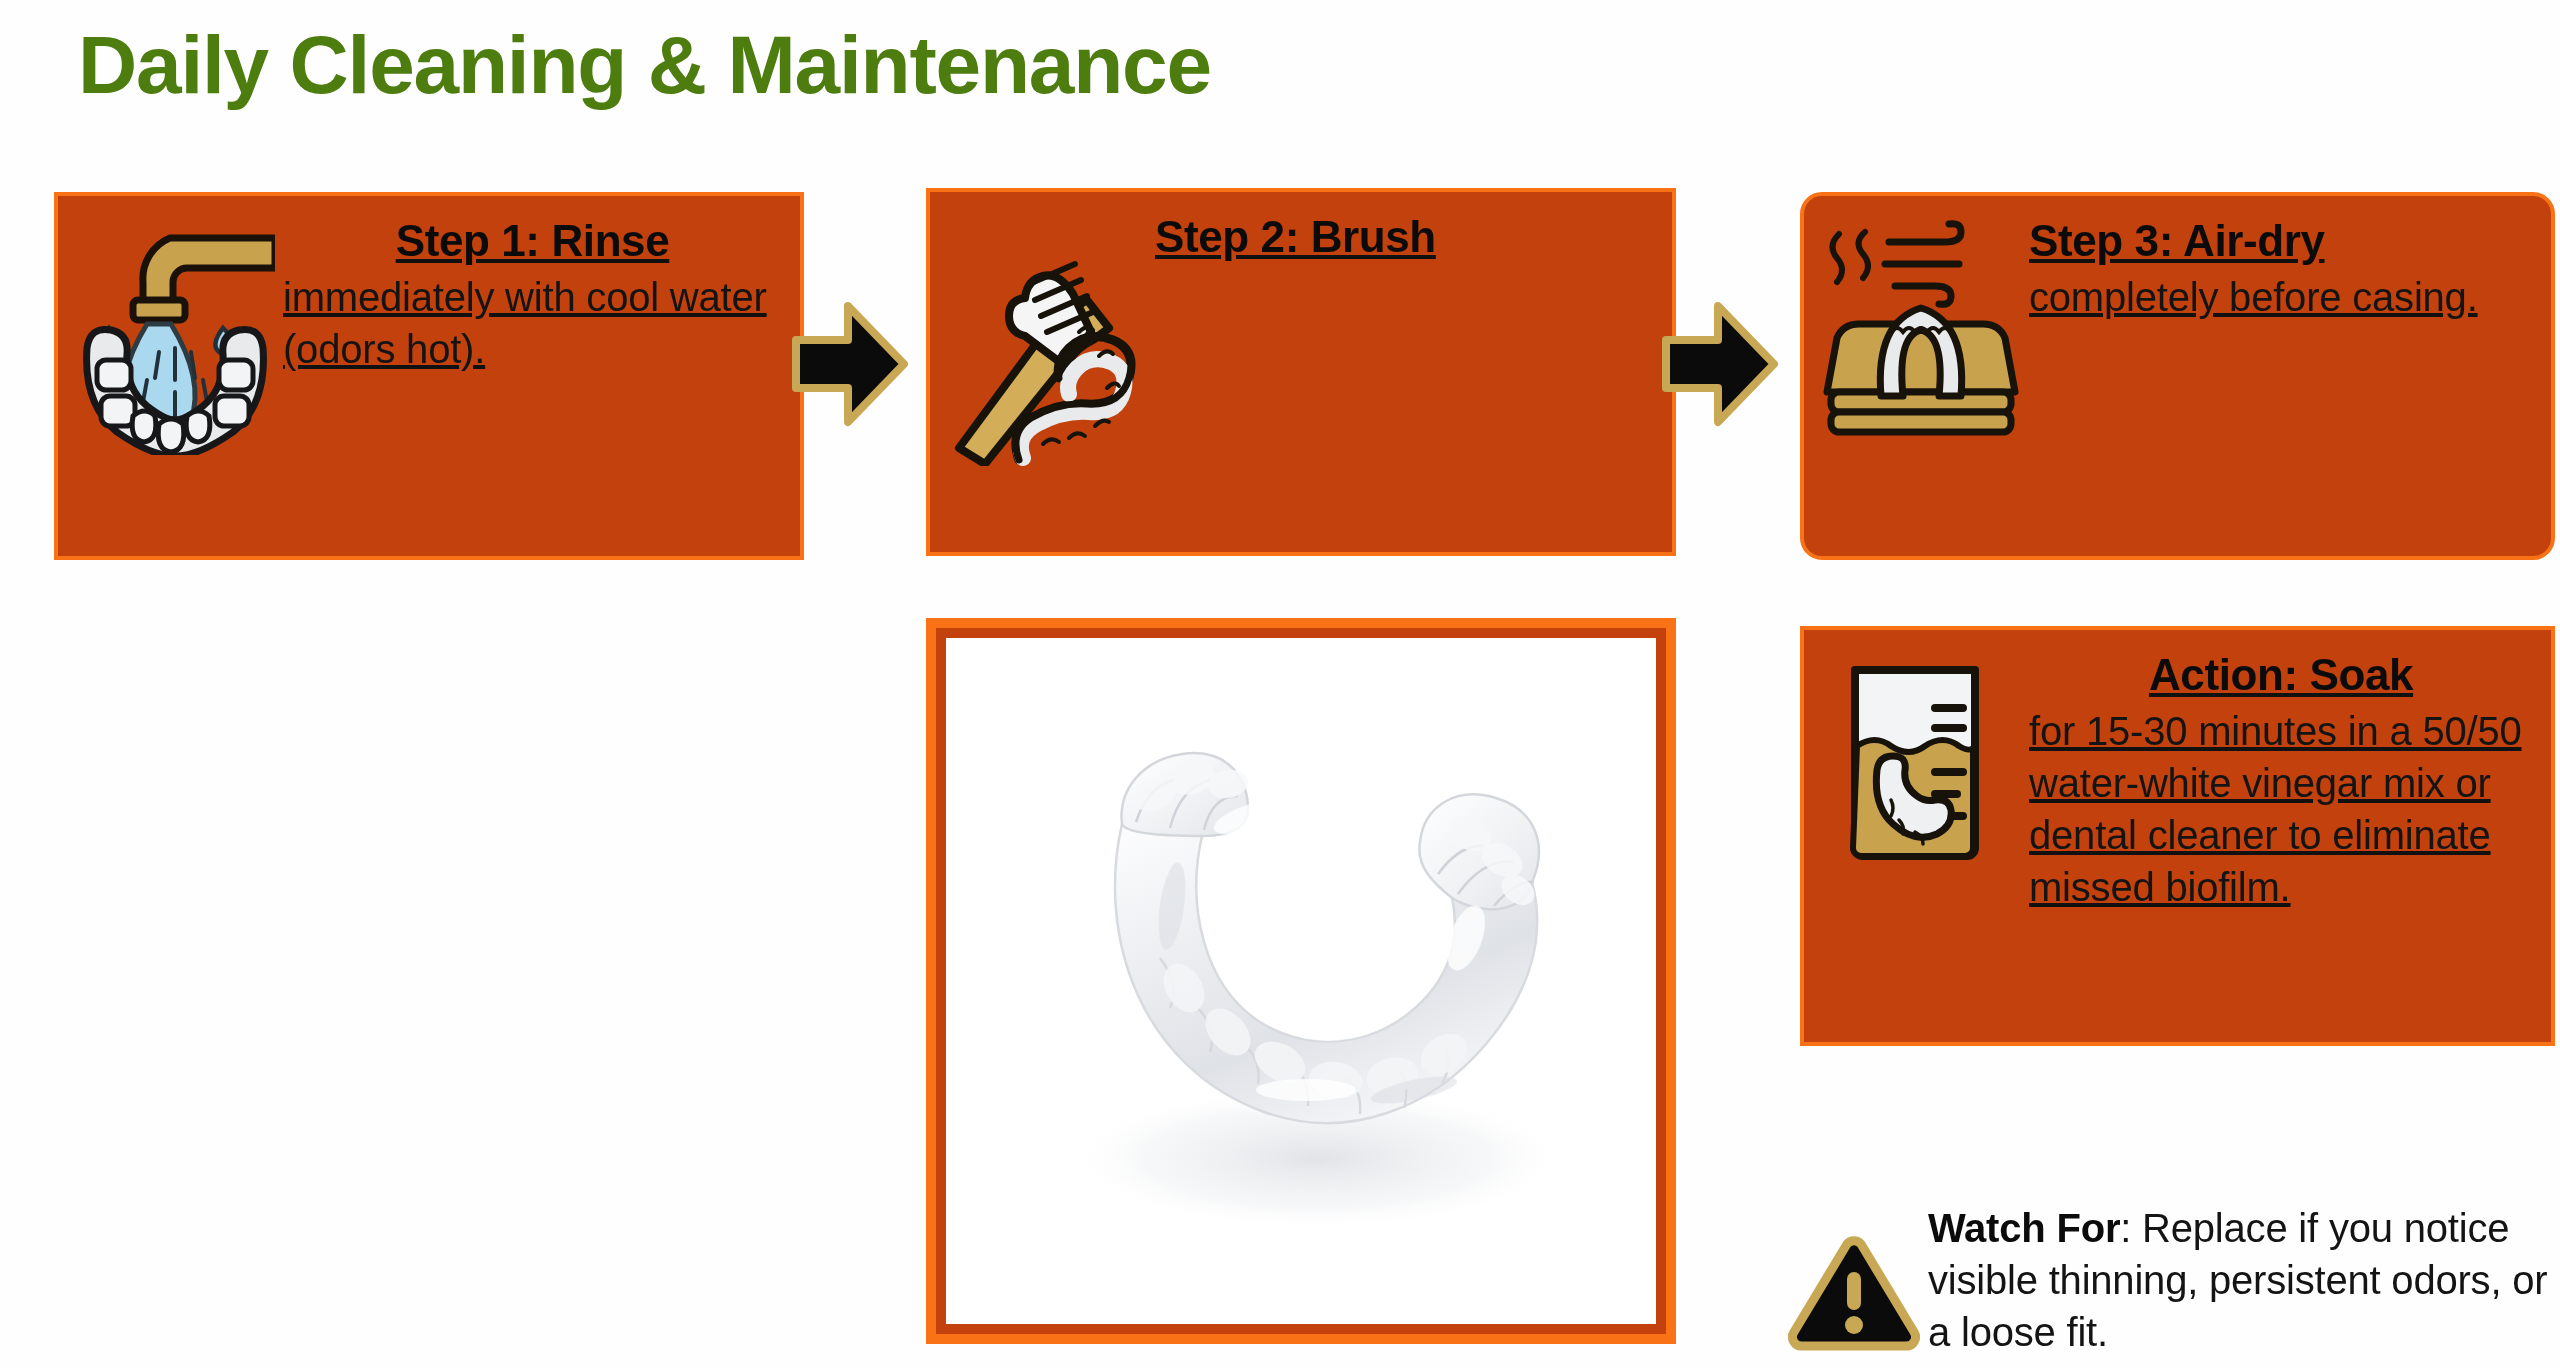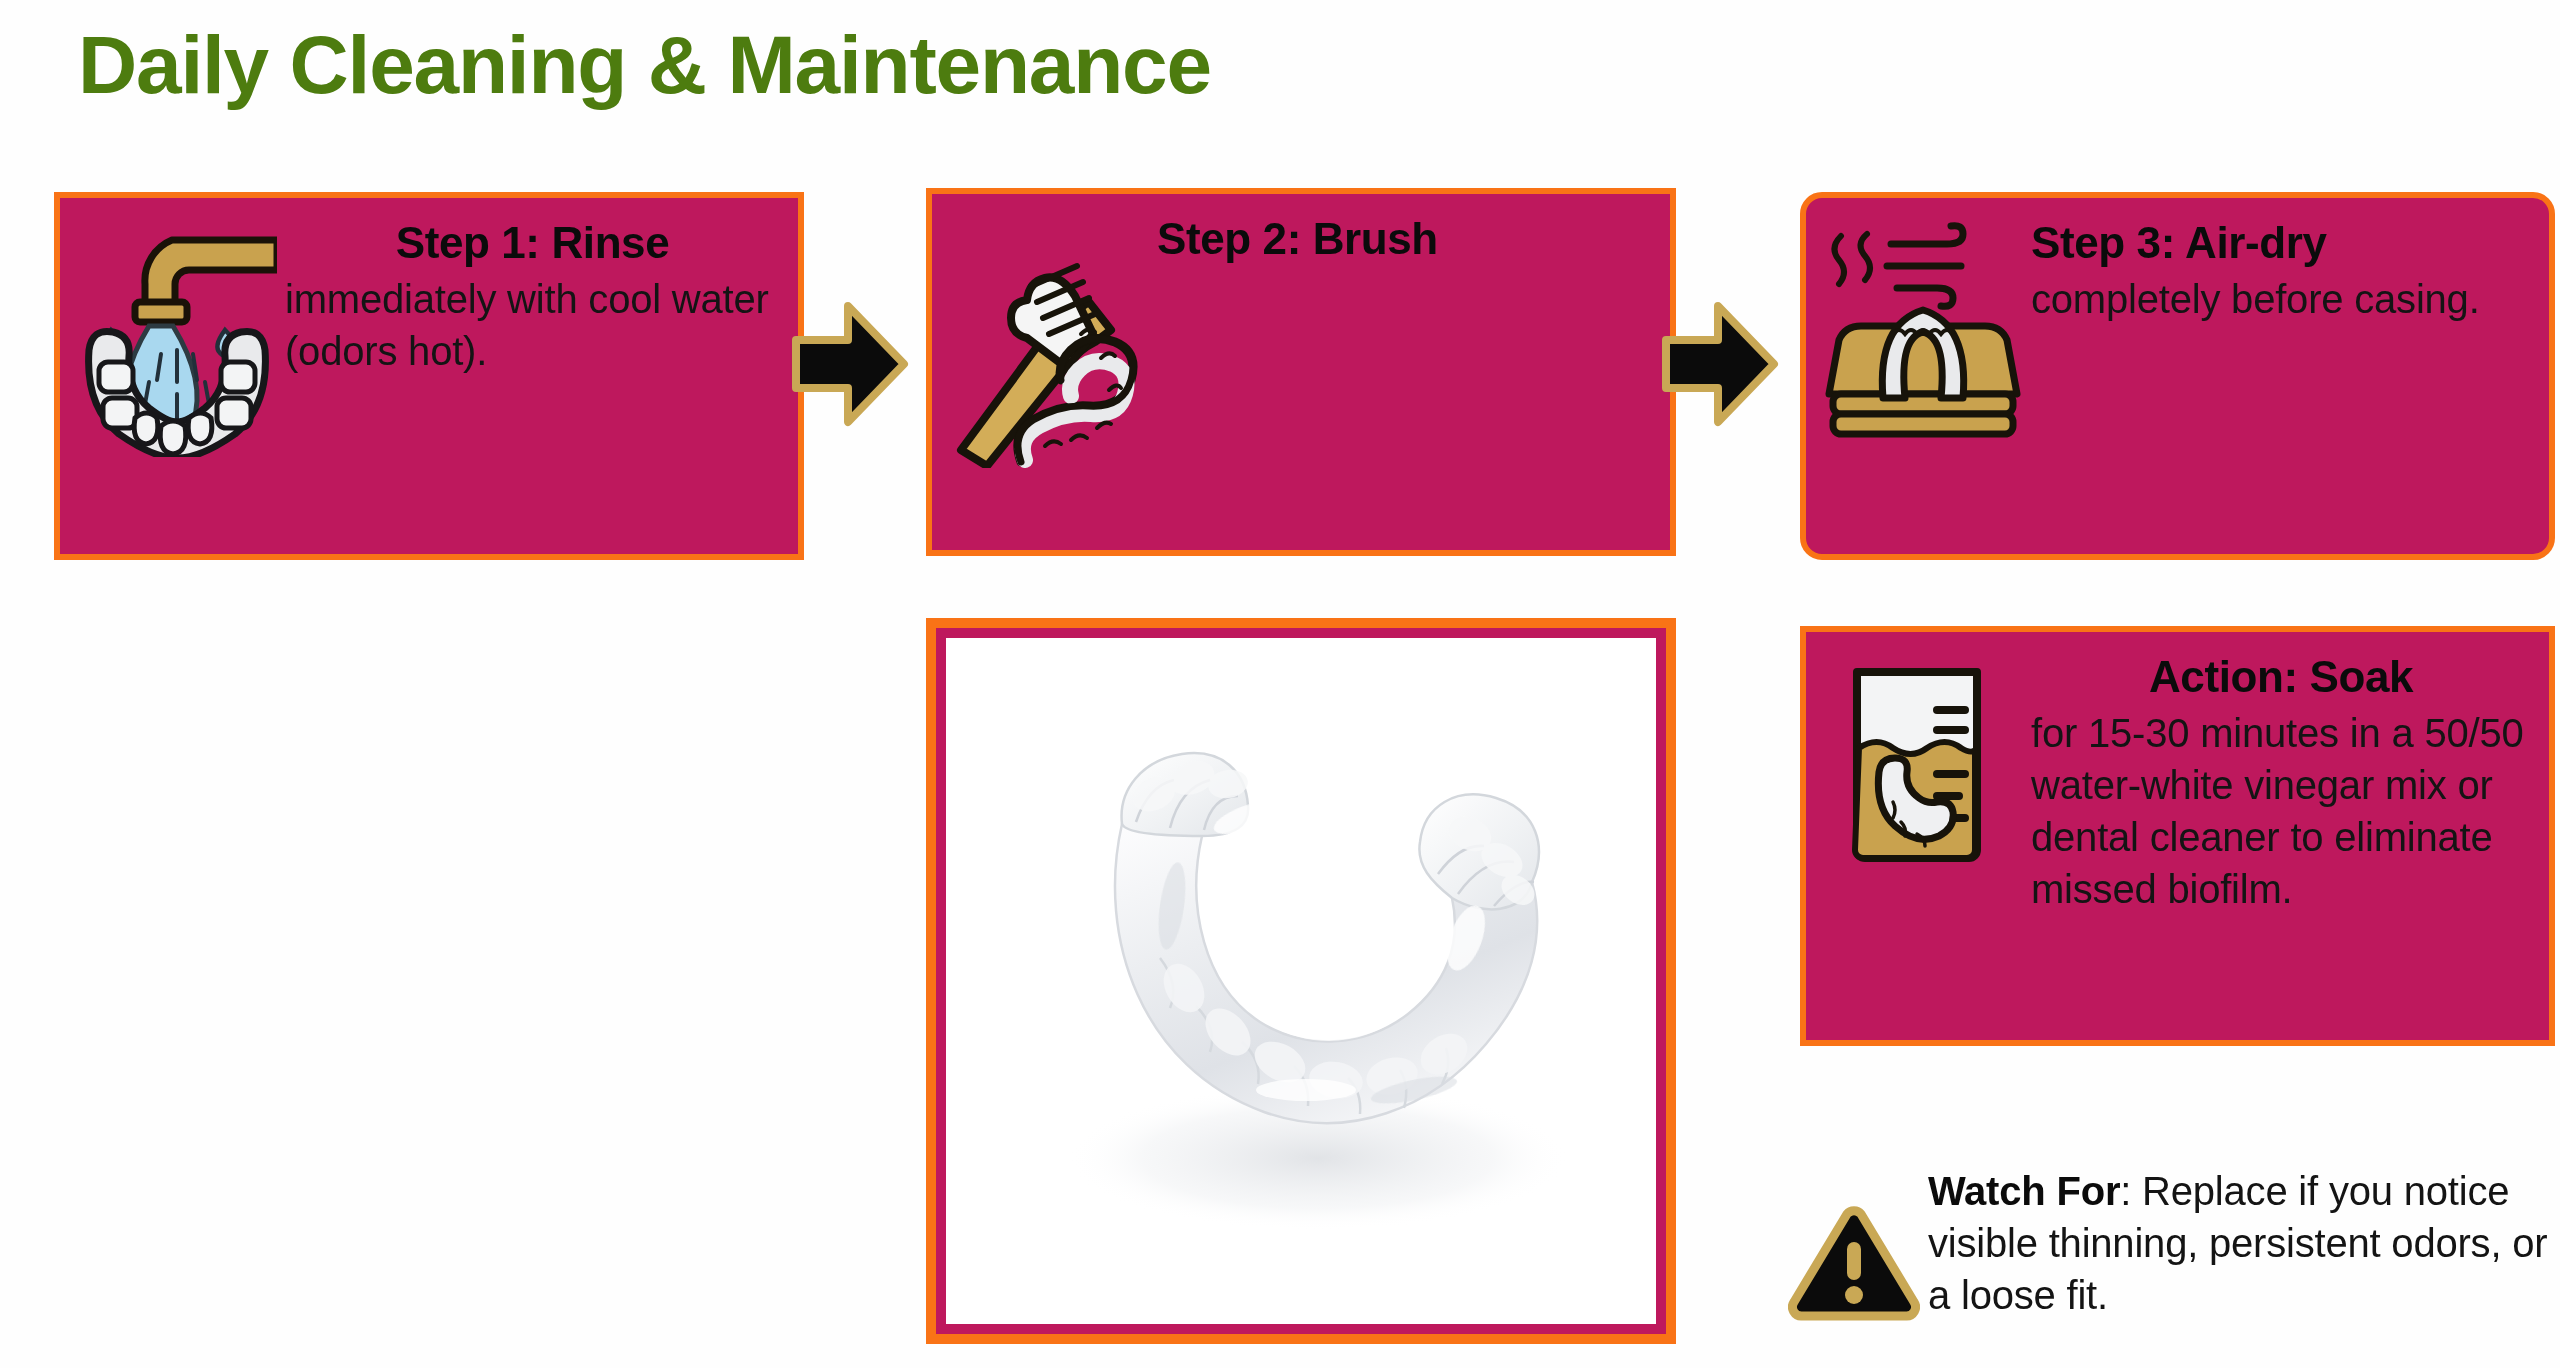--- a/index.html
+++ b/index.html
@@ -33,22 +33,23 @@
     letter-spacing: -1.2px;
     line-height: 1.05;
     color: #4d7c0f;
     white-space: nowrap;
   }
 
   
   .card {
     position: absolute;
     box-sizing: border-box;
-    background: #be185d;
-    border: 6px solid #f97316;
+    background: #c2410c;
+    border: 4px solid #f97316;
+    text-decoration: underline;
   }
 
   .card-inner {
     display: flex;
     align-items: flex-start;
     height: 100%;
     box-sizing: border-box;
     padding: 18px 14px 10px 14px;
   }
 
@@ -124,21 +125,21 @@
   .photo-stage svg { position: absolute; left: 0; top: 0; }
 
   
   #warning-block {
     position: absolute;
     left: 1788px;
     top: 1128px;
     width: 770px;
     height: 230px;
     display: flex;
-    align-items: center;
+    align-items: flex-end;
   }
   #warning-block .warn-icon {
     flex: 0 0 auto;
     width: 132px;
     padding-top: 44px;
   }
   #warning-block .warn-text {
     flex: 1 1 auto;
     padding-left: 8px;
     padding-top: 0;

